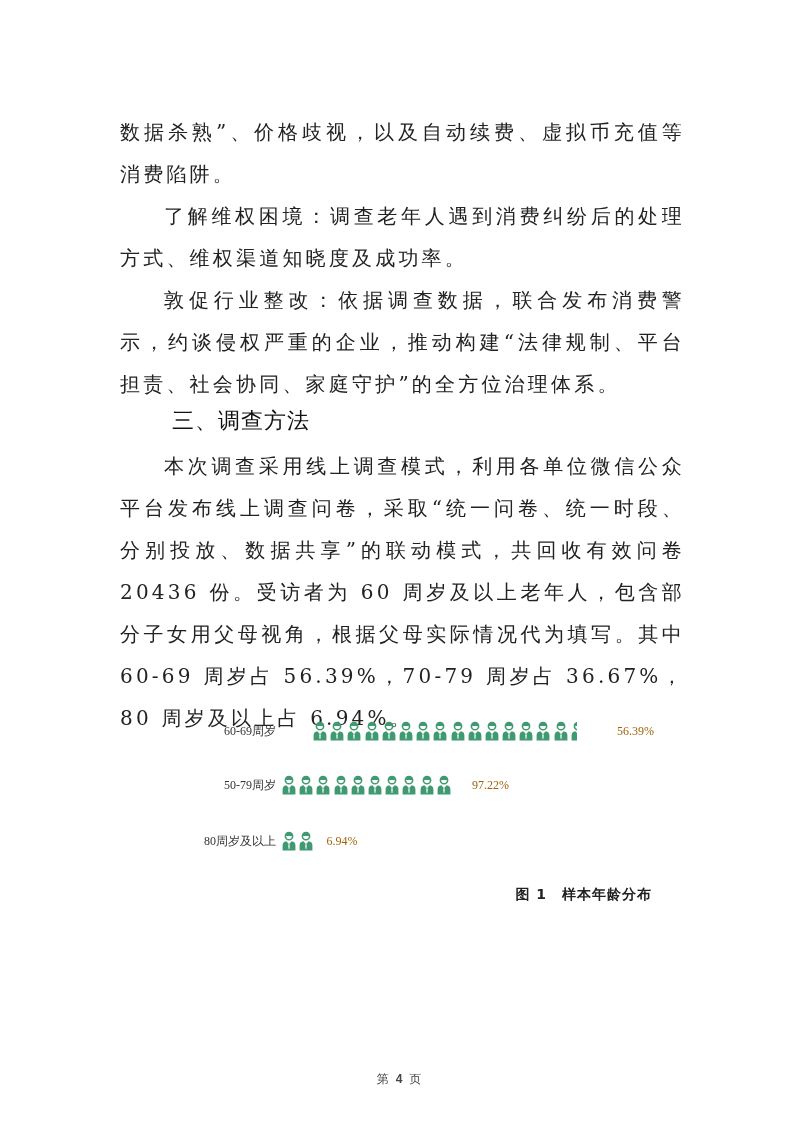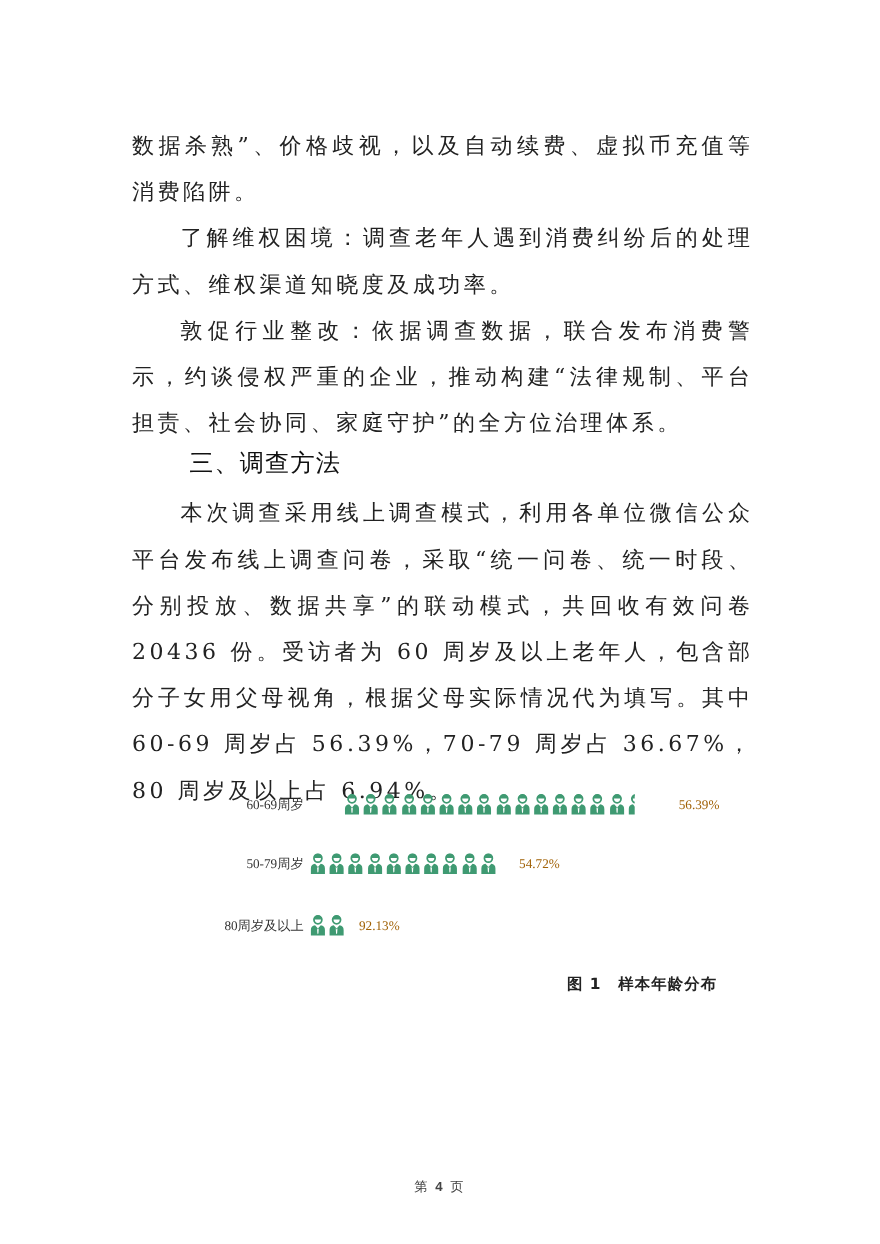--- a/index.html
+++ b/index.html
@@ -280,39 +280,39 @@
             <path d="M0.6 19.5 L0.6 14.5 Q0.6 10.6 4.4 10.2 L7 13.2 L9.6 10.2 Q13.4 10.6 13.4 14.5 L13.4 19.5 Z" fill="#3f9a72"></path>
             <path d="M6.2 12.8 L7 14 L7.8 12.8 L7.5 17.5 L7 18.3 L6.5 17.5 Z" fill="#ffffff"></path>
           </svg></span>
         <span class="person"><svg viewBox="0 0 14 20" width="14" height="20">
             <circle cx="7" cy="5.2" r="3.6" fill="none" stroke="#3f9a72" stroke-width="1.6"></circle>
             <path d="M3.4 5 Q3.4 1.2 7 1.2 Q10.6 1.2 10.6 5" fill="#3f9a72"></path>
             <path d="M0.6 19.5 L0.6 14.5 Q0.6 10.6 4.4 10.2 L7 13.2 L9.6 10.2 Q13.4 10.6 13.4 14.5 L13.4 19.5 Z" fill="#3f9a72"></path>
             <path d="M6.2 12.8 L7 14 L7.8 12.8 L7.5 17.5 L7 18.3 L6.5 17.5 Z" fill="#ffffff"></path>
           </svg></span>
       </span>
-    <span class="row-pct" style="margin-left:18px;">54.72%</span>
+    <span class="row-pct" style="margin-left:18px;">97.22%</span>
   </div>
   <div class="row" style="top:118px;">
     <span class="row-label">80周岁及以上</span>
     <span class="icons">
         <span class="person"><svg viewBox="0 0 14 20" width="14" height="20">
             <circle cx="7" cy="5.2" r="3.6" fill="none" stroke="#3f9a72" stroke-width="1.6"></circle>
             <path d="M3.4 5 Q3.4 1.2 7 1.2 Q10.6 1.2 10.6 5" fill="#3f9a72"></path>
             <path d="M0.6 19.5 L0.6 14.5 Q0.6 10.6 4.4 10.2 L7 13.2 L9.6 10.2 Q13.4 10.6 13.4 14.5 L13.4 19.5 Z" fill="#3f9a72"></path>
             <path d="M6.2 12.8 L7 14 L7.8 12.8 L7.5 17.5 L7 18.3 L6.5 17.5 Z" fill="#ffffff"></path>
           </svg></span>
         <span class="person"><svg viewBox="0 0 14 20" width="14" height="20">
             <circle cx="7" cy="5.2" r="3.6" fill="none" stroke="#3f9a72" stroke-width="1.6"></circle>
             <path d="M3.4 5 Q3.4 1.2 7 1.2 Q10.6 1.2 10.6 5" fill="#3f9a72"></path>
             <path d="M0.6 19.5 L0.6 14.5 Q0.6 10.6 4.4 10.2 L7 13.2 L9.6 10.2 Q13.4 10.6 13.4 14.5 L13.4 19.5 Z" fill="#3f9a72"></path>
             <path d="M6.2 12.8 L7 14 L7.8 12.8 L7.5 17.5 L7 18.3 L6.5 17.5 Z" fill="#ffffff"></path>
           </svg></span>
       </span>
-    <span class="row-pct" style="margin-left:10px;">92.13%</span>
+    <span class="row-pct" style="margin-left:10px;">6.94%</span>
   </div>
 </div>
 
 <div class="caption">图 1　样本年龄分布</div>
 
 <div class="page-num">
   <span>第</span>
   <b>4</b>
   <span>页</span>
 </div>

